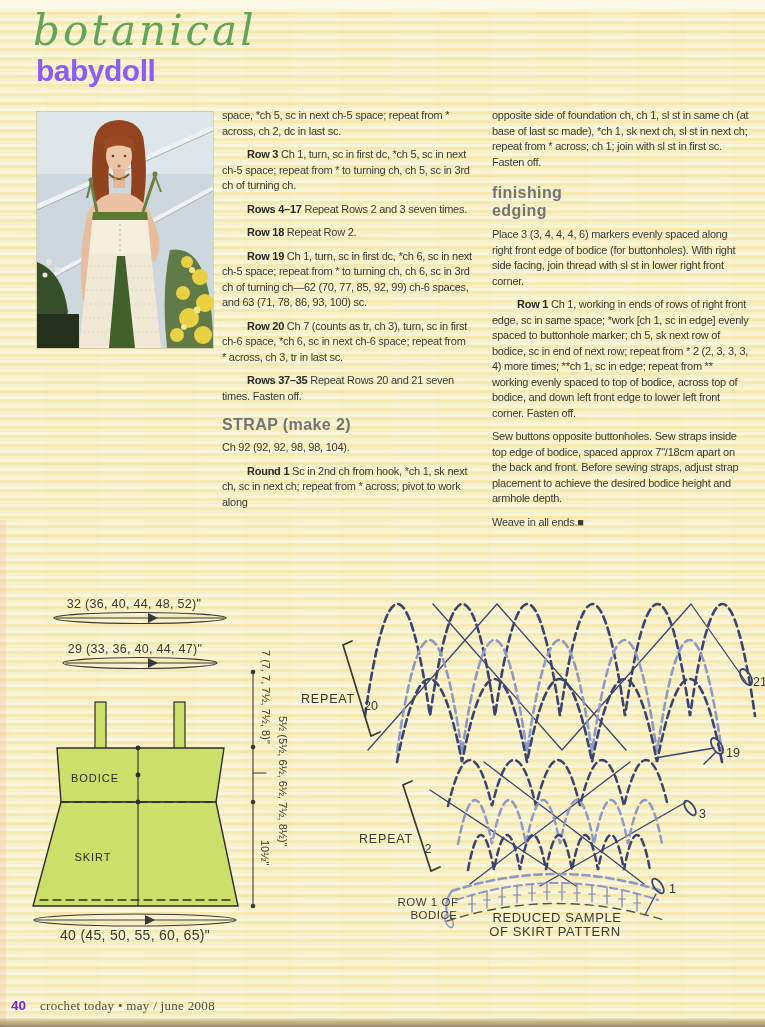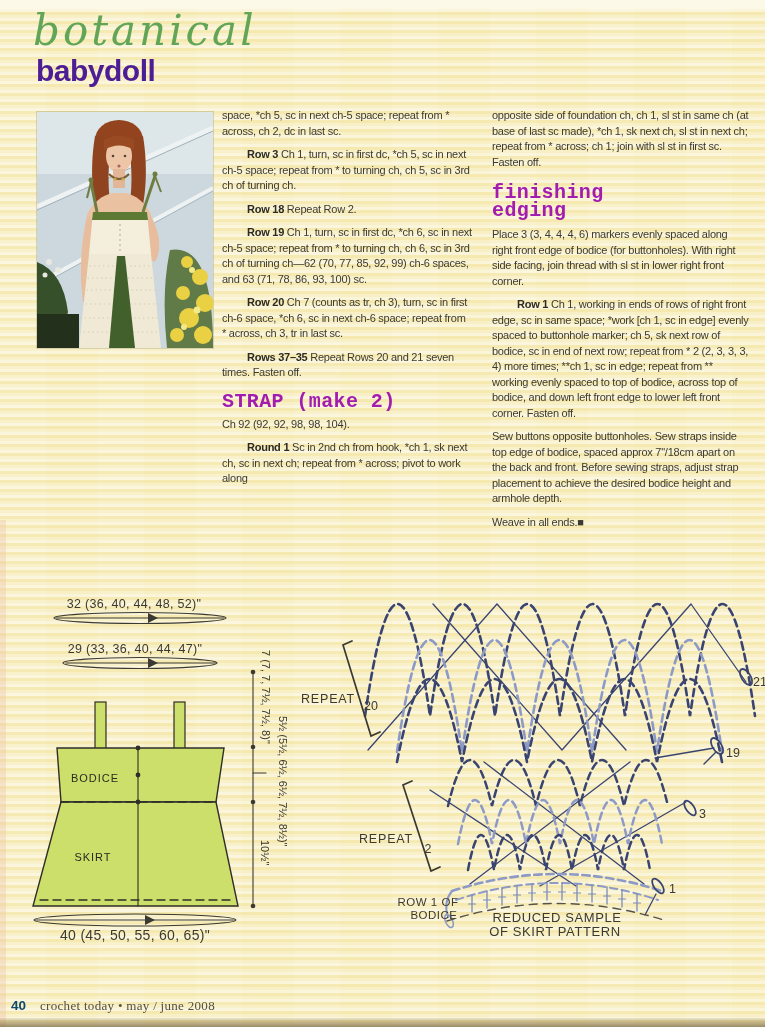--- a/index.html
+++ b/index.html
@@ -16,41 +16,41 @@
     background:linear-gradient(180deg, rgba(150,125,70,.15), rgba(122,104,66,.75));}
   .left-edge{position:absolute;left:0;top:520px;bottom:0;width:6px;background:rgba(236,186,158,.30);}
 
   .title-script{
     position:absolute;left:33px;top:6px;
     font-family:"DejaVu Serif", serif;font-style:italic;font-weight:normal;
     font-size:42px;color:#63a556;letter-spacing:3px;
   }
   .title-bold{
     position:absolute;left:36px;top:54px;
-    font-size:30px;font-weight:bold;color:#4c1d95;letter-spacing:-.5px;
+    font-size:30px;font-weight:bold;color:#8b5cf6;letter-spacing:-.5px;
   }
 
   .photo{position:absolute;left:37px;top:112px;width:176px;height:236px;box-shadow:0 0 0 1px rgba(120,110,70,.25);}
 
   .col{position:absolute;top:108px;font-size:11px;line-height:15.5px;letter-spacing:-.25px;color:#3c3a31;}
   .col-left{left:222px;width:250px;}
   .col-right{left:492px;width:257px;}
   .col p{margin:0 0 8px 0;}
   .col b{font-weight:bold;color:#2b2a24;padding-left:25px;}
   .col b:empty{display:none;}
   .teal-heading{
-    font-size:20px;font-weight:bold;color:#a21caf;letter-spacing:.4px;
-    margin:12px 0 6px 0;line-height:18px;font-family:Liberation Mono, monospace;
+    font-size:16px;font-weight:bold;color:#737373;letter-spacing:.4px;
+    margin:12px 0 6px 0;line-height:18px;
   }
   .teal-heading.two-line{margin:14px 0 7px 0;}
 
   .bottom-art{position:absolute;left:0;top:580px;}
 
   .footer{position:absolute;left:11px;top:996px;color:#514e44;}
-  .footer .pgnum{font-weight:bold;font-size:13.5px;color:#0c4a6e;margin-right:14px;}
+  .footer .pgnum{font-weight:bold;font-size:13.5px;color:#6d28d9;margin-right:14px;}
   .footer .credit{font-family:"Liberation Serif", serif;font-size:13px;letter-spacing:.3px;}
 </style>
 </head>
 <body>
 
 <div class="top-edge"></div>
 <div class="left-edge"></div>
 
 <div class="title-script">botanical</div>
 <div class="title-bold">babydoll</div>
@@ -117,20 +117,21 @@
       <line x1="118" y1="64" x2="124" y2="80" stroke="#6e7c42" stroke-width="2"></line>
       <circle cx="54" cy="68" r="2.5" fill="#6e7c42"></circle>
         <circle cx="118" cy="62" r="2.5" fill="#6e7c42"></circle>
     </g>
   </svg>
 </div>
 
 <div class="col col-left">
   <p> <span>space, *ch 5, sc in next ch-5 space; repeat from * across, ch 2, dc in last sc.</span></p>
   <p><b>Row 3</b> <span>Ch 1, turn, sc in first dc, *ch 5, sc in next ch-5 space; repeat from * to turning ch, ch 5, sc in 3rd ch of turning ch.</span></p>
+  <p><b>Rows 4–17</b> <span>Repeat Rows 2 and 3 seven times.</span></p>
   <p><b>Row 18</b> <span>Repeat Row 2.</span></p>
   <p><b>Row 19</b> <span>Ch 1, turn, sc in first dc, *ch 6, sc in next ch-5 space; repeat from * to turning ch, ch 6, sc in 3rd ch of turning ch—62 (70, 77, 85, 92, 99) ch-6 spaces, and 63 (71, 78, 86, 93, 100) sc.</span></p>
   <p><b>Row 20</b> <span>Ch 7 (counts as tr, ch 3), turn, sc in first ch-6 space, *ch 6, sc in next ch-6 space; repeat from * across, ch 3, tr in last sc.</span></p>
   <p><b>Rows 37–35</b> <span>Repeat Rows 20 and 21 seven times. Fasten off.</span></p>
   <div class="teal-heading">STRAP (make 2)</div>
   <p> <span>Ch 92 (92, 92, 98, 98, 104).</span></p>
   <p><b>Round 1</b> <span>Sc in 2nd ch from hook, *ch 1, sk next ch, sc in next ch; repeat from * across; pivot to work along</span></p>
 </div>
 
 <div class="col col-right">

